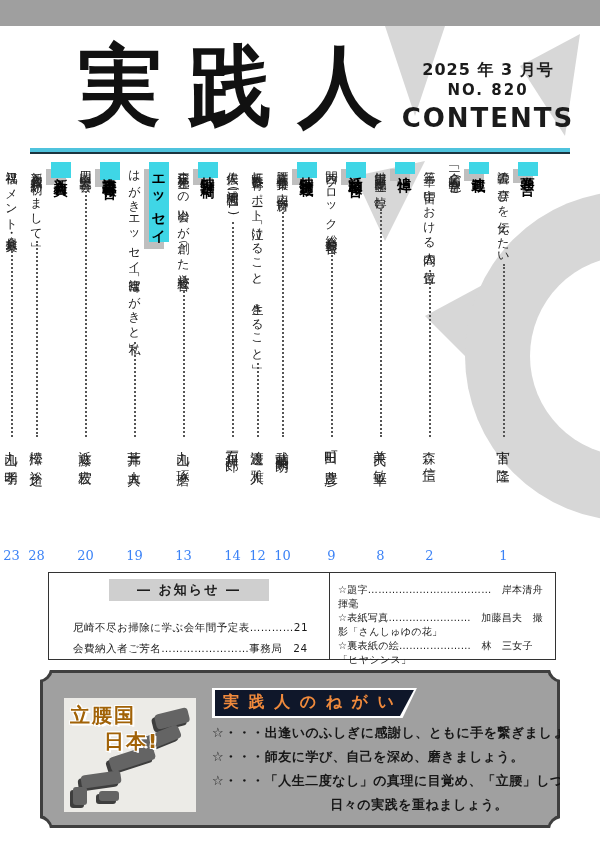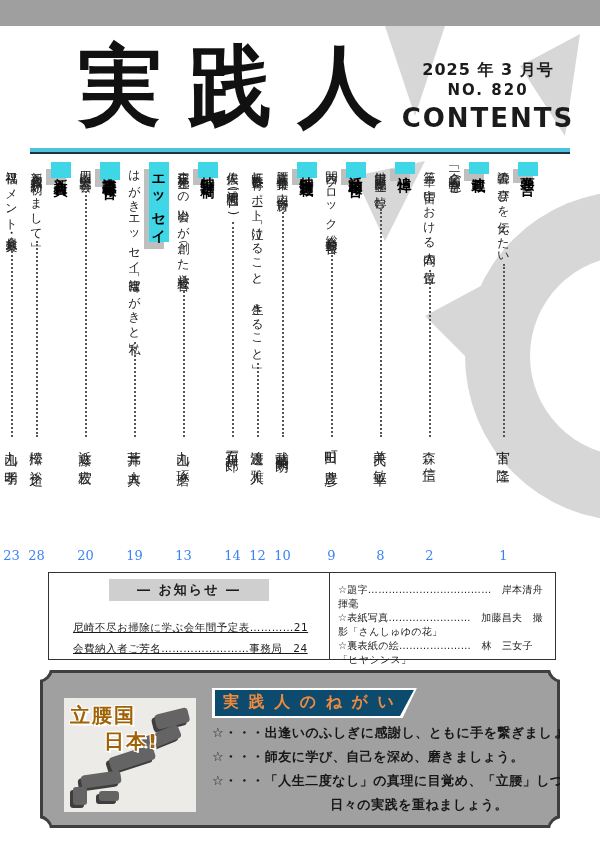--- a/index.html
+++ b/index.html
@@ -41,21 +41,21 @@
   .toc-author{writing-mode:vertical-rl;text-orientation:mixed;font-size:13.5px;
     letter-spacing:2px;height:108px;flex:0 0 auto;color:#222;}
   .toc-page{height:18px;flex:0 0 auto;font-family:"DejaVu Serif",serif;
     font-size:13px;color:#3b82f6;}
   
   .announce-row{position:absolute;top:572px;left:48px;width:508px;height:88px;display:flex;}
   .announce-box{width:282px;border:1px solid #333;box-sizing:border-box;
     padding:6px 10px;background:#fff;}
   .announce-head{width:160px;margin:0 auto 20px auto;background:#cfcfcf;
     text-align:center;font-weight:700;font-size:13px;padding:2px 0;letter-spacing:2px;}
-  .announce-line{font-size:10.5px;margin:7px 0 0 14px;letter-spacing:0.5px;text-decoration:underline;}
+  .announce-line{font-size:10.5px;margin:7px 0 0 14px;letter-spacing:0.5px;}
   .credits-box{width:226px;border:1px solid #333;border-left:none;box-sizing:border-box;
     padding:10px 8px;background:#fff;display:flex;flex-direction:column;justify-content:space-between;}
   .credit-line{font-size:10px;letter-spacing:0.3px;}
   
   .plaque-wrap{position:absolute;top:670px;left:40px;width:520px;height:158px;overflow:hidden;}
   .plaque{position:absolute;inset:0;background:#a0a0a0;border:3px solid #3f3f3f;
     border-radius:8px;box-sizing:border-box;}
   .notch{position:absolute;width:30px;height:30px;background:#ffffff;
     border:3px solid #3f3f3f;border-radius:50%;box-sizing:border-box;}
   .notch.tl{top:-17px;left:-17px;}.notch.tr{top:-17px;right:-17px;}
@@ -63,21 +63,21 @@
   .stamp-box{position:absolute;top:28px;left:24px;width:132px;height:114px;
     background:#ecebe7;}
   .stamp-text{position:absolute;top:4px;left:6px;font-weight:700;font-size:20px;
     color:#a16207;letter-spacing:2px;line-height:1.3;
     text-shadow:-1px -1px 0 #fff,1px -1px 0 #fff,-1px 1px 0 #fff,1px 1px 0 #fff,2px 2px 0 #fff;}
   .stamp-line2{display:block;margin-left:34px;}
   .map-svg{position:absolute;bottom:2px;left:2px;}
   .negai{position:absolute;top:18px;left:172px;width:330px;}
   .negai-head-wrap{display:inline-block;background:#fff;padding:2px 3px;
     clip-path:polygon(0 0,100% 0,93% 100%,0 100%);}
-  .negai-head{display:inline-block;background:#0c4a6e;color:#f08a3c;font-weight:700;
+  .negai-head{display:inline-block;background:#0f172a;color:#f08a3c;font-weight:700;
     font-size:16px;letter-spacing:2px;padding:2px 18px 3px 8px;
     clip-path:polygon(0 0,100% 0,93% 100%,0 100%);}
   .negai-lines{margin-top:6px;}
   .negai-line{font-size:13px;font-weight:700;color:#161616;margin-top:6px;
     letter-spacing:0.5px;white-space:nowrap;}
   .negai-line:last-child{text-align:right;padding-right:34px;}
 </style>
 </head>
 <body>
 

